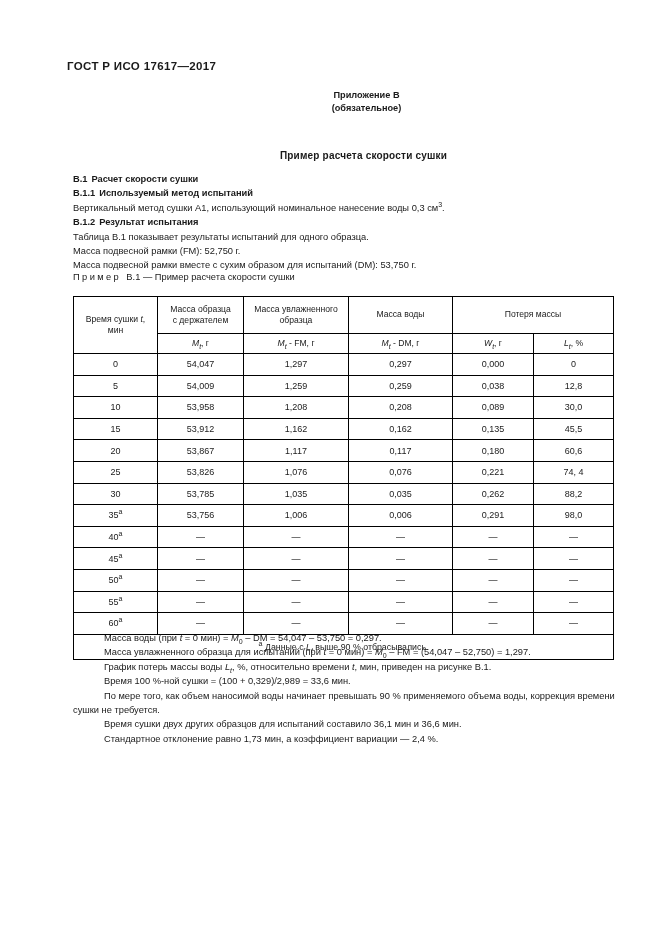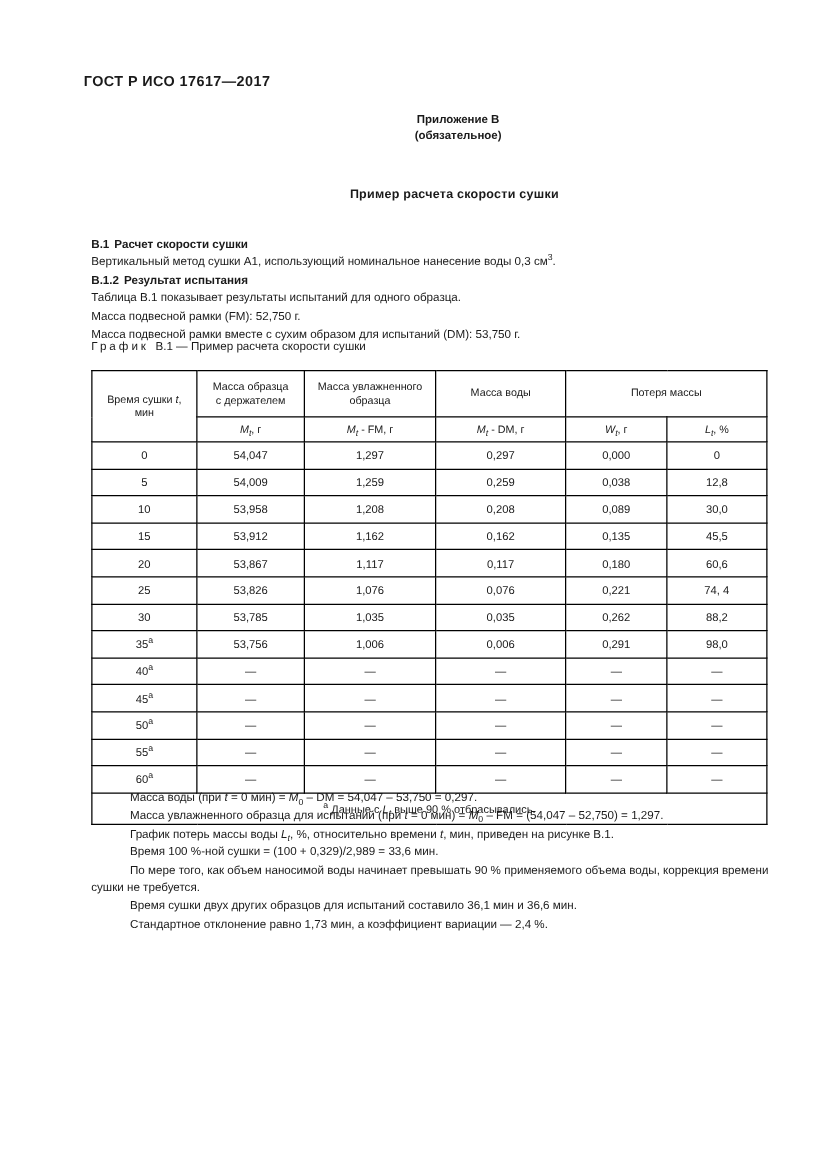--- a/index.html
+++ b/index.html
@@ -56,21 +56,21 @@
     font-size: 10px;
     font-weight: bold;
     letter-spacing: 0.2px;
     padding-left: 33px;
   }
 
   
   .body-area {
     position: absolute;
     left: 73px;
-    top: 188px;
+    top: 172px;
     width: 545px;
     font-size: 9.3px;
     line-height: 14.2px;
   }
   .clause-head {
     font-weight: bold;
     margin: 0;
     padding: 0;
     line-height: 14.4px;
   }
@@ -168,31 +168,34 @@
     <div>Приложение В</div>
     <div>(обязательное)</div>
   </div>
 
   <div class="annex-title">Пример расчета скорости сушки</div>
 
   <div class="body-area">
     <p class="clause-head">
       <span class="num">В.1</span><span>Расчет скорости сушки</span>
     </p>
+    <p class="clause-head">
+      <span class="num">В.1.1</span><span>Используемый метод испытаний</span>
+    </p>
     <p class="para"><span>Вертикальный метод сушки А1, использующий номинальное нанесение воды 0,3 см</span><sup>3</sup><span>.</span></p>
     <p class="clause-head">
       <span class="num">В.1.2</span><span>Результат испытания</span>
     </p>
     <p class="para">Таблица В.1 показывает результаты испытаний для одного образца.</p>
     <p class="para">Масса подвесной рамки (FM): 52,750 г.</p>
     <p class="para">Масса подвесной рамки вместе с сухим образом для испытаний (DM): 53,750 г.</p>
   </div>
 
   <div class="table-caption">
-    <span class="t-word">График</span>&nbsp;&nbsp;<span>В.1 — Пример расчета скорости сушки</span>
+    <span class="t-word">Пример</span>&nbsp;&nbsp;<span>В.1 — Пример расчета скорости сушки</span>
   </div>
 
   <div class="tbl-wrap">
     <table class="main">
       <colgroup>
         <col class="c-time">
           <col class="c-mass">
           <col class="c-wet">
         <col class="c-wat">
           <col class="c-w">

